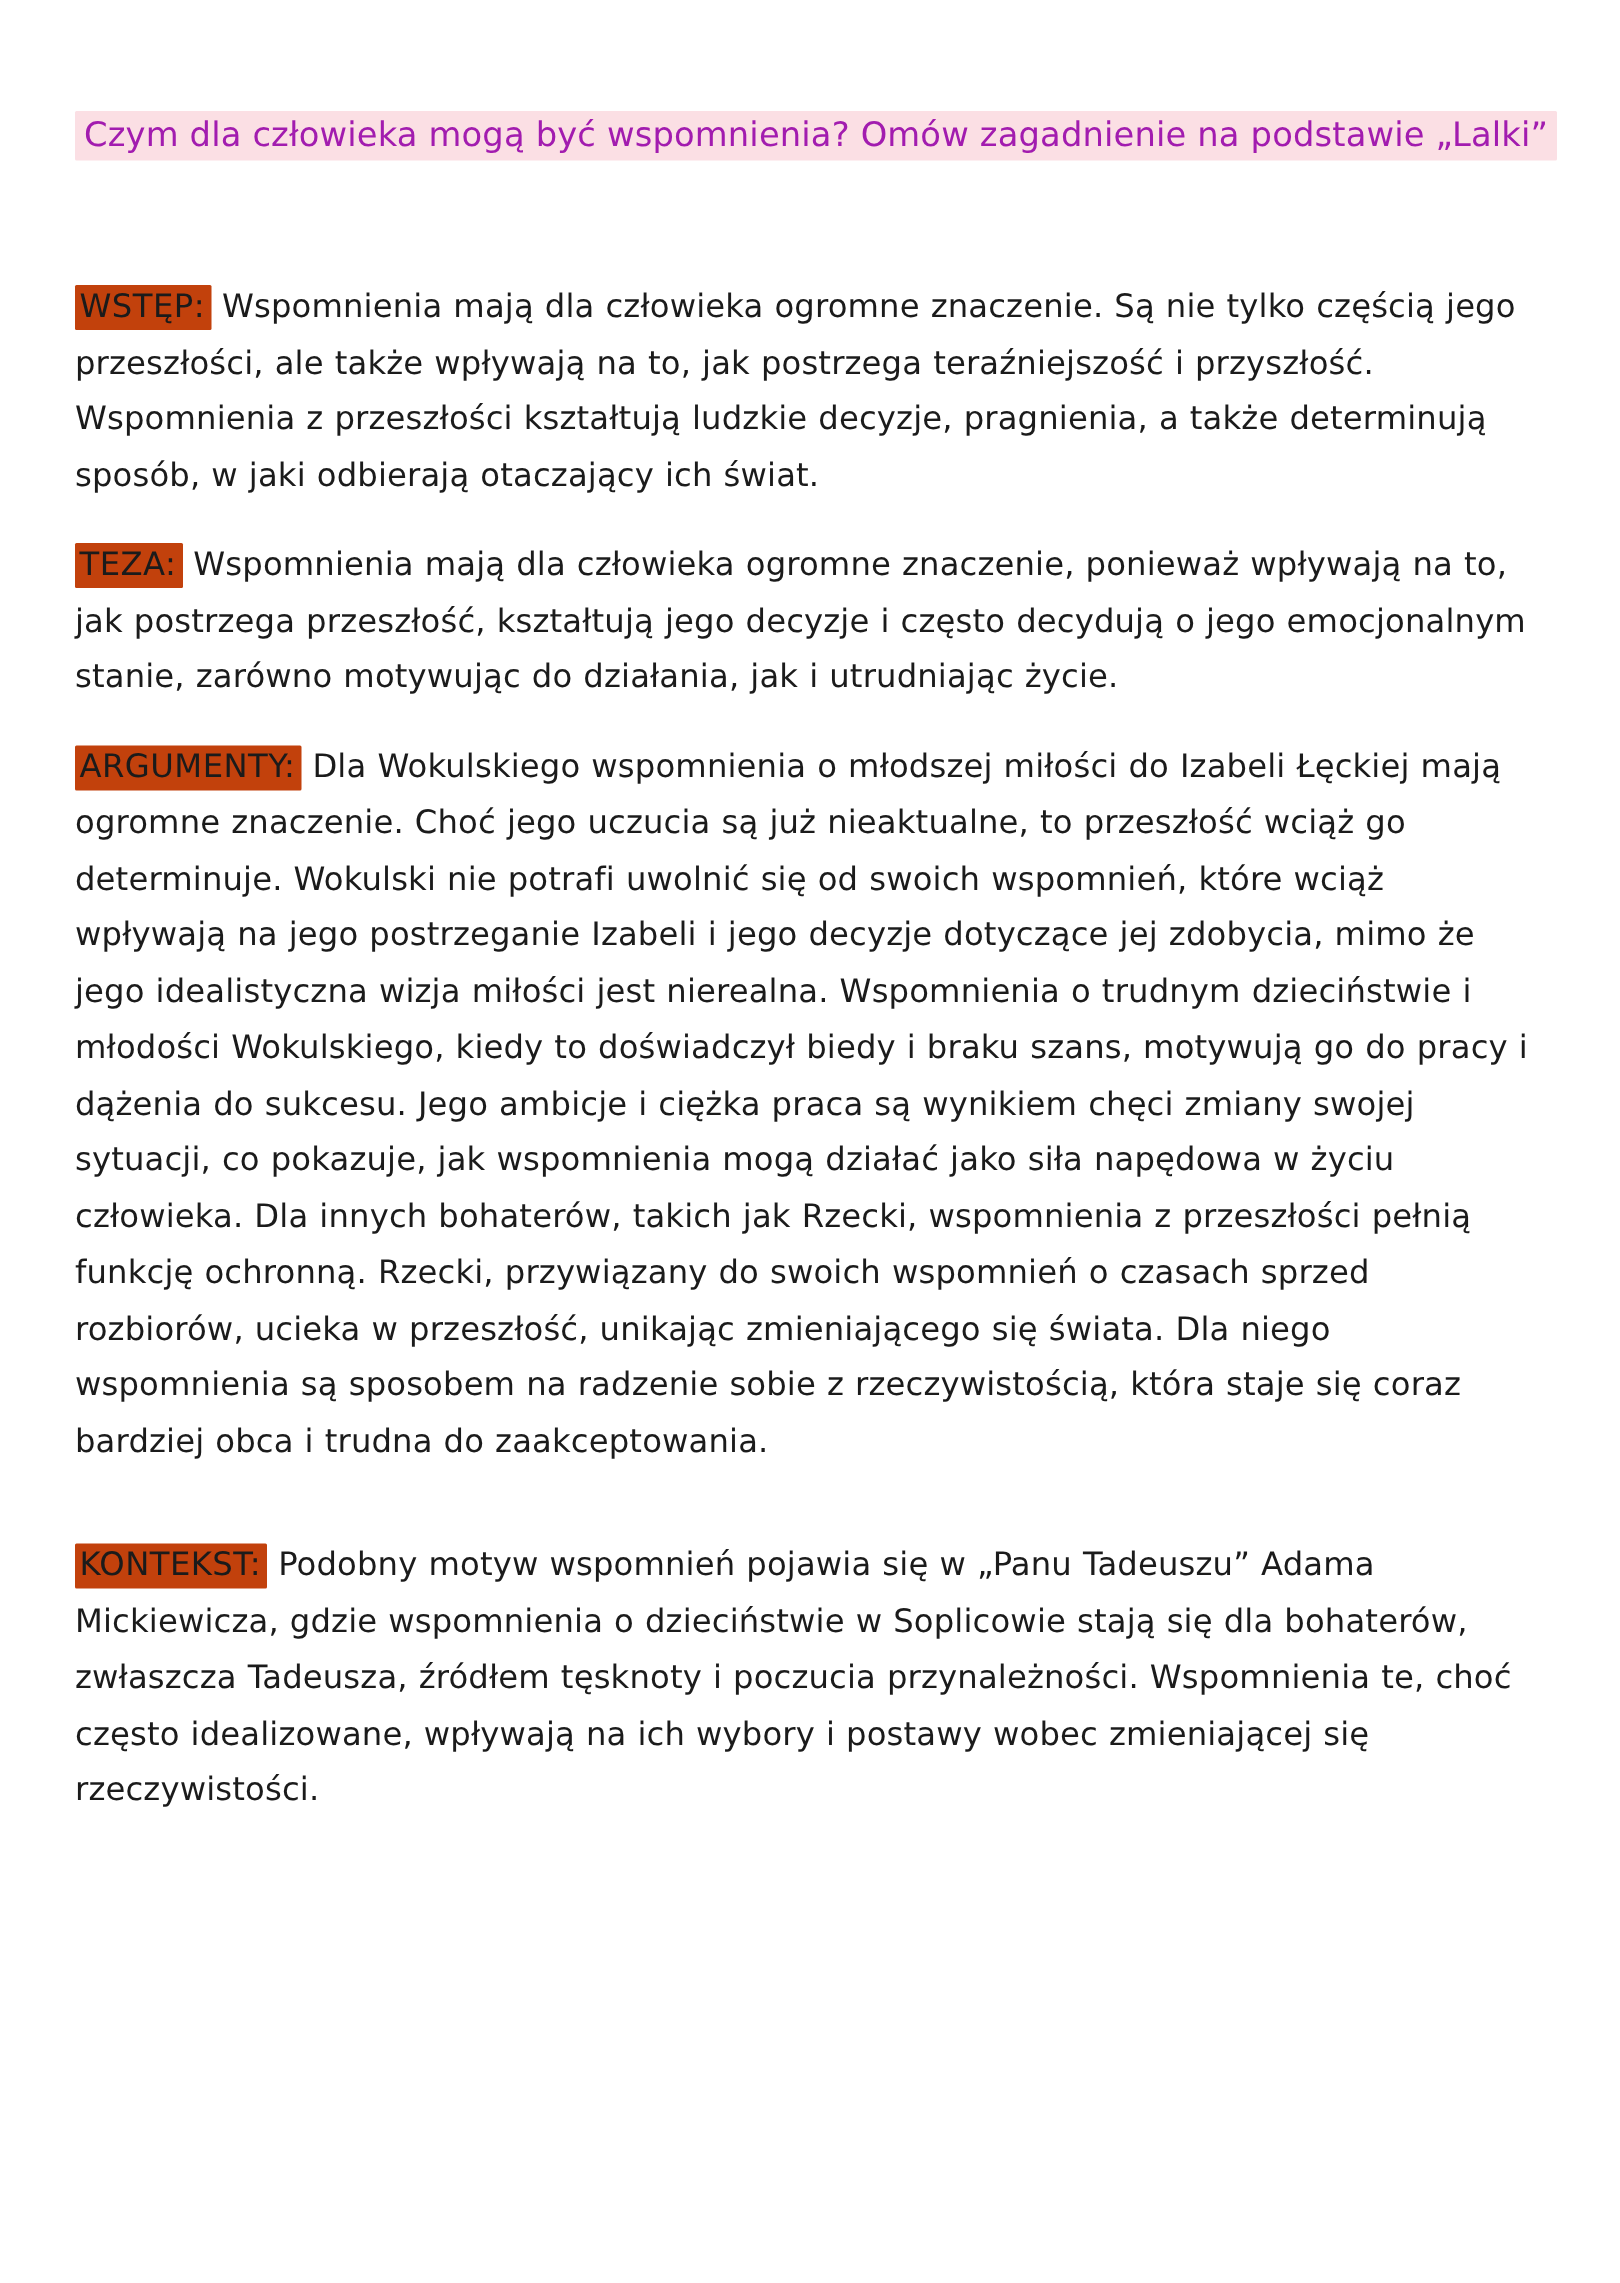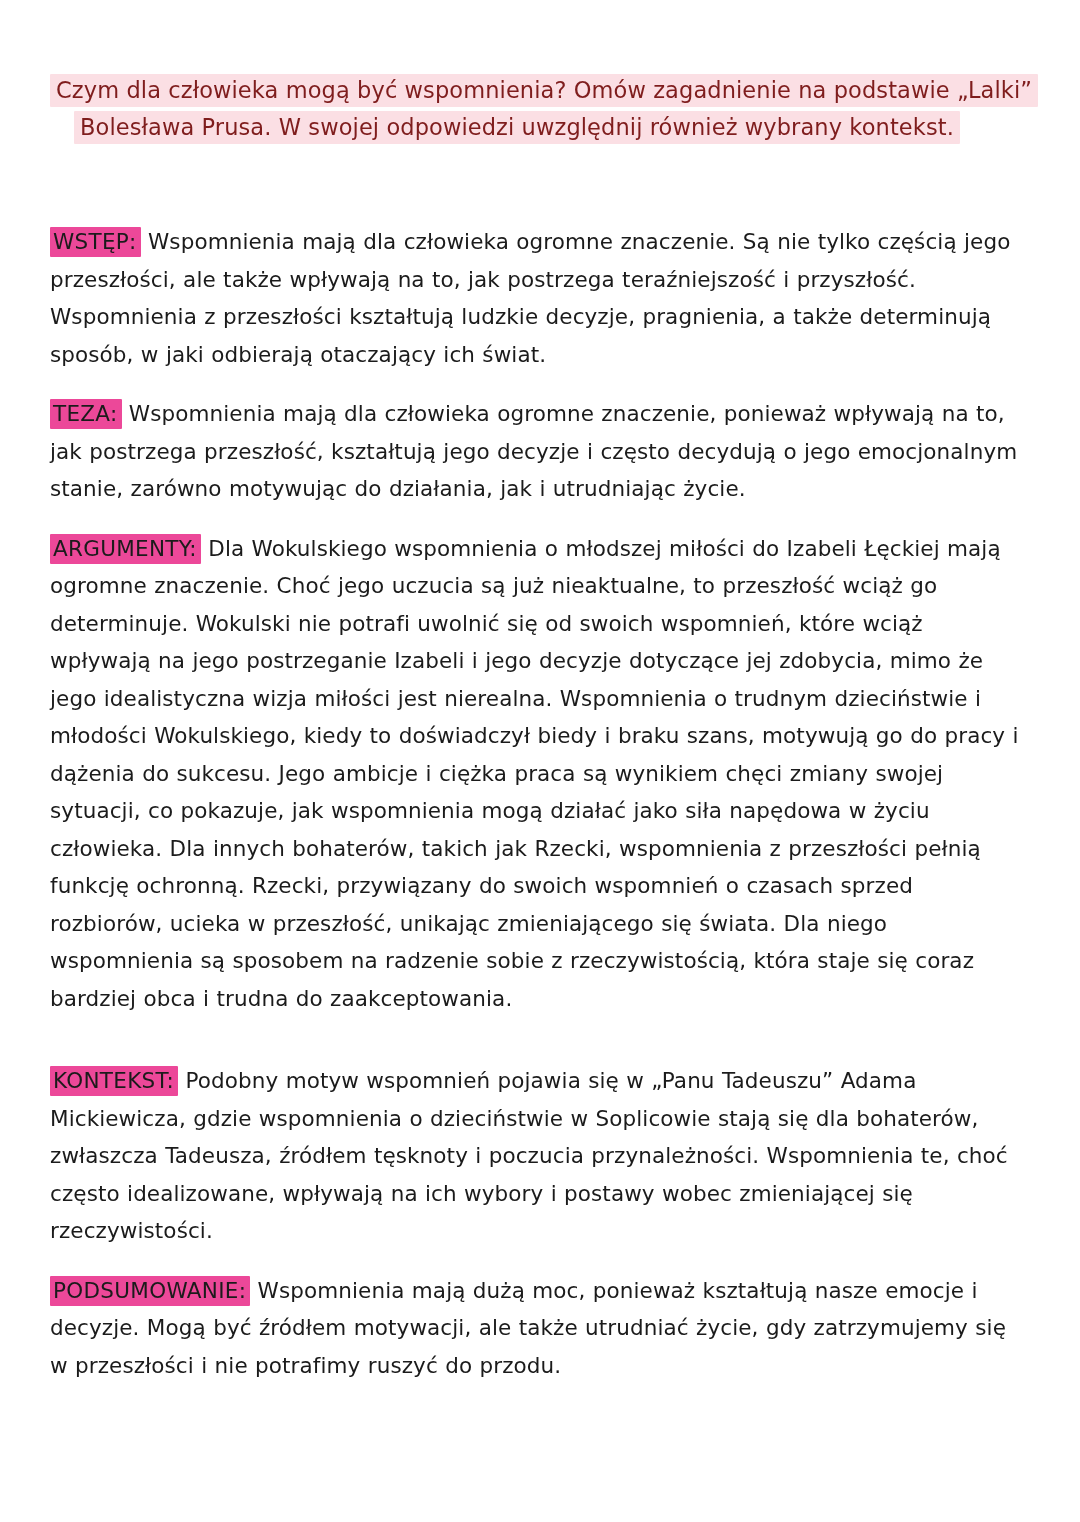--- a/index.html
+++ b/index.html
@@ -42,21 +42,21 @@
 
   
   .title-block {
     margin: 0 0 4px 0;
     padding: 0;
   }
 
   .title-line {
     font-size: 22.5px;
     line-height: 36px;
-    color: #7f1d1d;
+    color: #a21caf;
     white-space: nowrap;
   }
 
   .title-line .hl {
     background: #fbdfe4;
     padding: 3px 6px 4px 6px;
     border-radius: 1px;
     box-decoration-break: clone;
     -webkit-box-decoration-break: clone;
   }
@@ -78,42 +78,39 @@
   .section p {
     margin: 0;
     font-size: 21.5px;
     line-height: 37.5px;
     color: #1b1b1b;
     text-align: left;
     word-spacing: 0.4px;
   }
 
   .label {
-    background: #ec4899;
+    background: #c2410c;
     padding: 2px 4px 3px 3px;
     border-radius: 1px;
     letter-spacing: 0.3px;
   }
 
   .section-body {
     
   }
 </style>
 </head>
 <body>
 
 <div class="page">
   <div class="sheet">
 
     <div class="title-block hand">
       <div class="title-line title-line-1">
         <span class="hl">Czym dla człowieka mogą być wspomnienia? Omów zagadnienie na podstawie „Lalki”</span>
-      </div>
-      <div class="title-line title-line-2">
-        <span class="hl">Bolesława Prusa. W swojej odpowiedzi uwzględnij również wybrany kontekst.</span>
       </div>
     </div>
 
     <div class="gap-after-title"></div>
 
     <div class="section hand">
       <p><span class="label">WSTĘP:</span><span class="section-body"> Wspomnienia mają dla człowieka ogromne znaczenie. Są nie tylko częścią jego przeszłości, ale także wpływają na to, jak postrzega teraźniejszość i przyszłość. Wspomnienia z przeszłości kształtują  ludzkie decyzje, pragnienia, a także determinują sposób, w jaki odbierają otaczający ich świat.</span></p>
     </div>
 
     <div class="section hand">
@@ -121,18 +118,15 @@
     </div>
 
     <div class="section gap-big hand">
       <p><span class="label">ARGUMENTY:</span><span class="section-body"> Dla Wokulskiego wspomnienia o młodszej miłości do Izabeli Łęckiej mają ogromne znaczenie. Choć jego uczucia są już nieaktualne, to przeszłość wciąż go determinuje. Wokulski nie potrafi uwolnić się od swoich wspomnień, które wciąż wpływają na jego postrzeganie Izabeli i jego decyzje dotyczące jej zdobycia, mimo że jego idealistyczna wizja miłości jest nierealna. Wspomnienia o trudnym dzieciństwie i młodości Wokulskiego, kiedy to doświadczył biedy i braku szans, motywują go do pracy i dążenia do sukcesu. Jego ambicje i ciężka praca są wynikiem chęci zmiany swojej sytuacji, co pokazuje, jak wspomnienia mogą działać jako siła napędowa w życiu człowieka. Dla innych bohaterów, takich jak Rzecki, wspomnienia z przeszłości pełnią funkcję ochronną. Rzecki, przywiązany do swoich wspomnień o czasach sprzed rozbiorów, ucieka w przeszłość, unikając zmieniającego się świata. Dla niego wspomnienia są sposobem na radzenie sobie z rzeczywistością, która staje się coraz bardziej obca i trudna do zaakceptowania.</span></p>
     </div>
 
     <div class="section hand">
       <p><span class="label">KONTEKST:</span><span class="section-body"> Podobny motyw wspomnień pojawia się w „Panu Tadeuszu” Adama Mickiewicza, gdzie wspomnienia o dzieciństwie w Soplicowie stają się dla bohaterów, zwłaszcza Tadeusza, źródłem tęsknoty i poczucia przynależności. Wspomnienia te, choć często idealizowane, wpływają na ich wybory i postawy wobec zmieniającej się rzeczywistości.</span></p>
     </div>
 
-    <div class="section hand">
-      <p><span class="label">PODSUMOWANIE:</span><span class="section-body"> Wspomnienia mają dużą moc, ponieważ kształtują nasze emocje i decyzje. Mogą być źródłem motywacji, ale także utrudniać życie, gdy zatrzymujemy się w przeszłości i nie potrafimy ruszyć do przodu.</span></p>
-    </div>
 
   </div>
 </div>
 
 </body></html>

